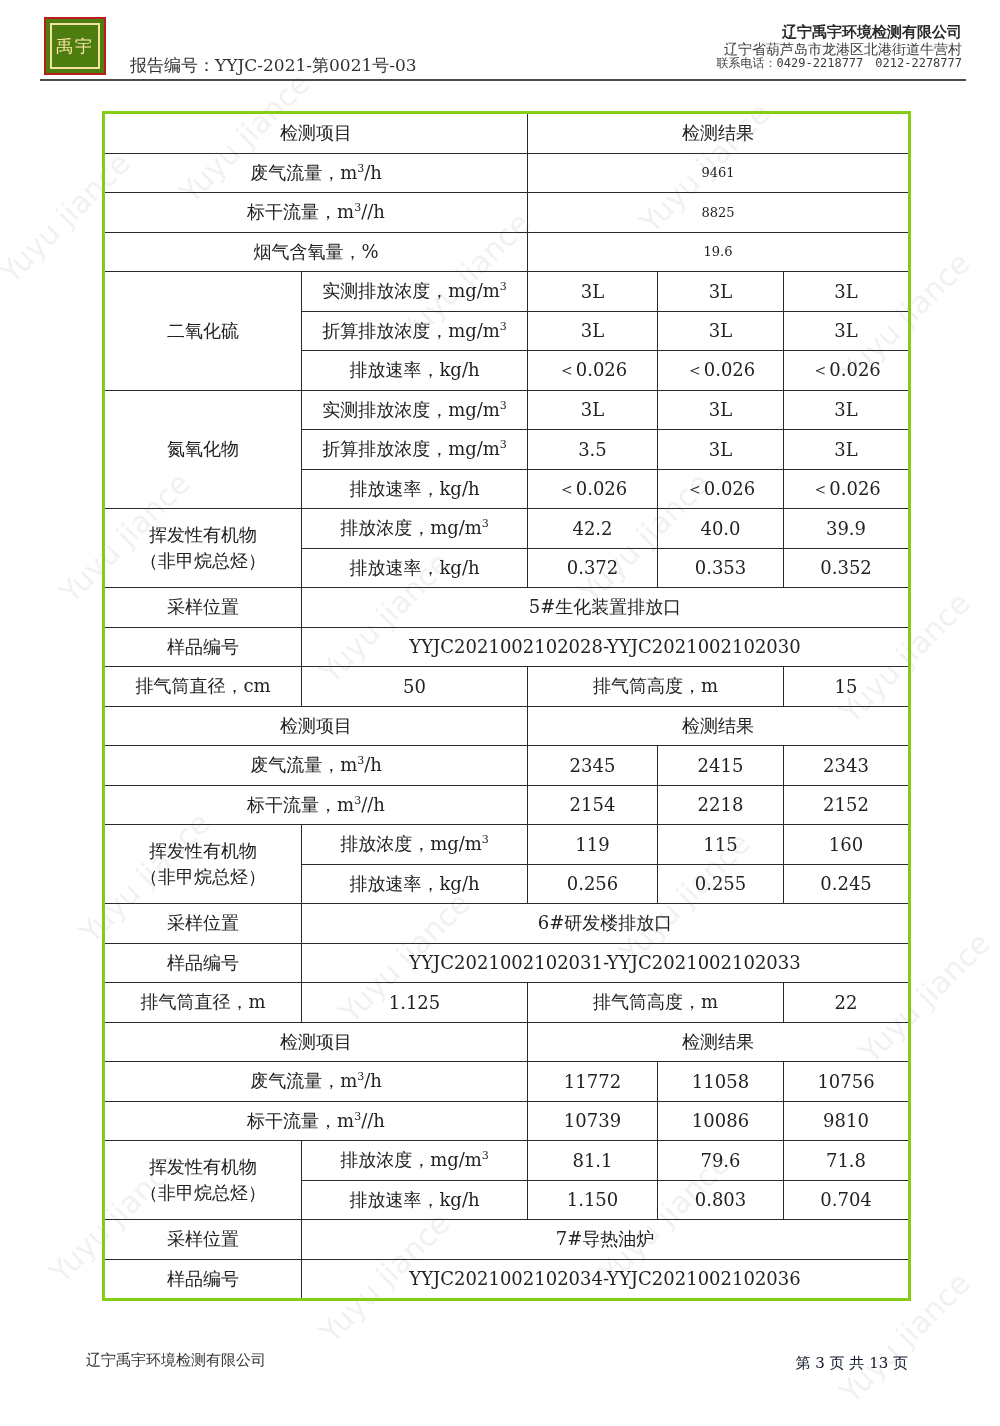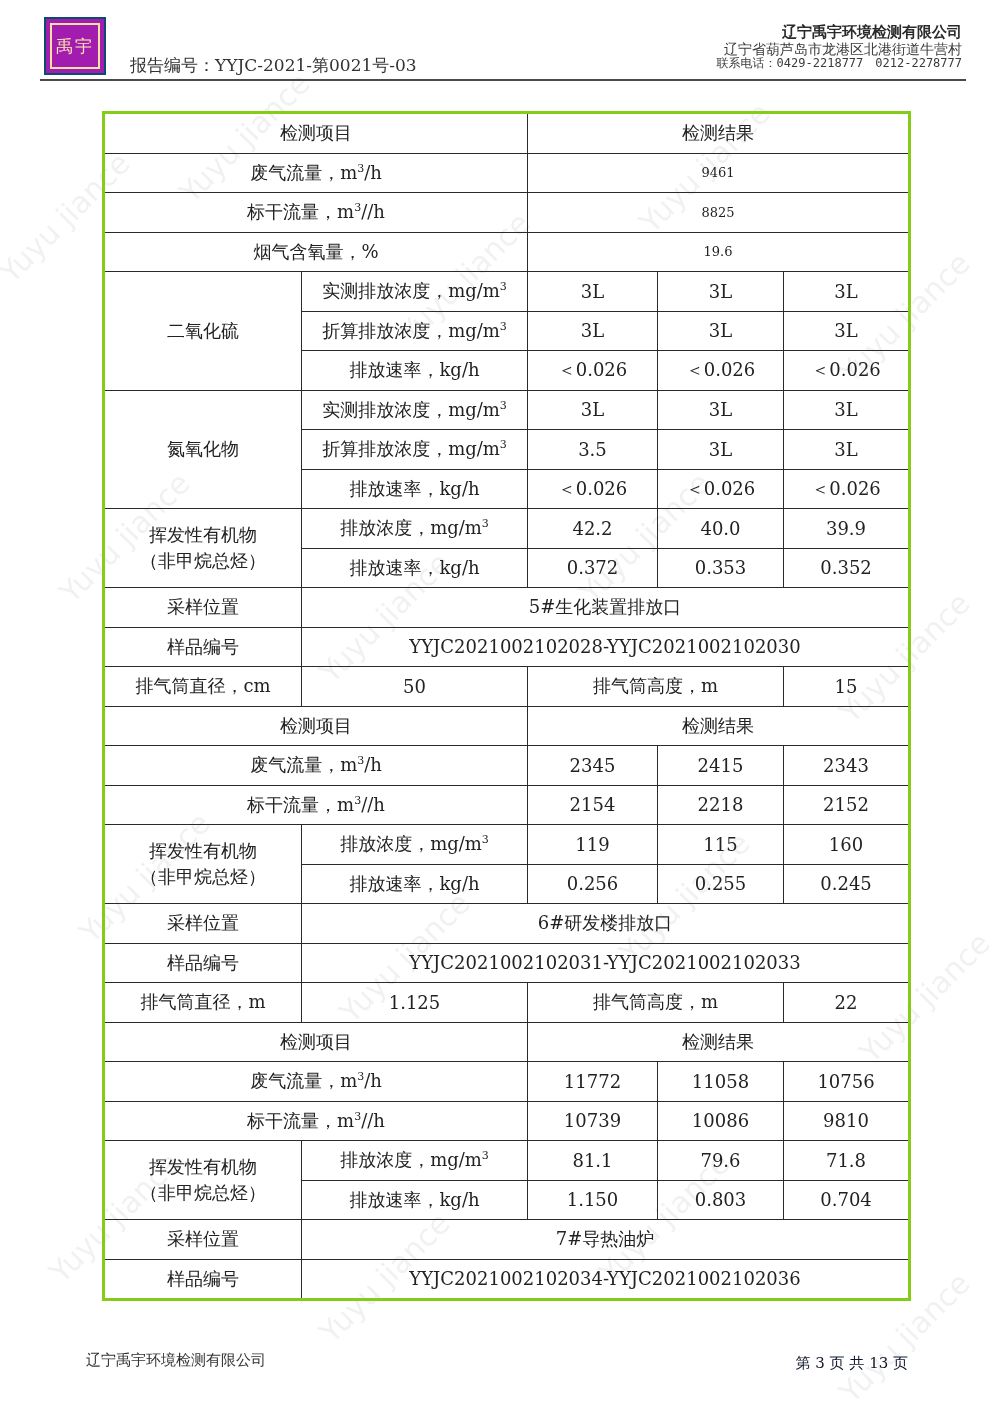--- a/index.html
+++ b/index.html
@@ -3,21 +3,21 @@
 <meta charset="utf-8">
 <style>
   html, body { margin: 0; padding: 0; background: #ffffff; }
   body {
     width: 1000px; height: 1426px; position: relative; overflow: hidden;
     font-family: "DejaVu Serif", "Liberation Serif", serif;
     color: #1e1e1e;
   }
   .logo {
     position: absolute; left: 44px; top: 17px; width: 62px; height: 58px;
-    background: #a21caf; border: 2px solid #0c4a6e; box-sizing: border-box;
+    background: #4d7c0f; border: 2px solid #b91c1c; box-sizing: border-box;
     display: flex; align-items: center; justify-content: center;
   }
   .logo .inner {
     width: 50px; height: 46px; border: 2px solid #f6e2a0; box-sizing: border-box;
     display: flex; align-items: center; justify-content: center;
     color: #fbe6a8; font-size: 17px; letter-spacing: 2px;
   }
   .report-no {
     position: absolute; left: 130px; top: 54px; font-size: 17px; color: #333;
   }

